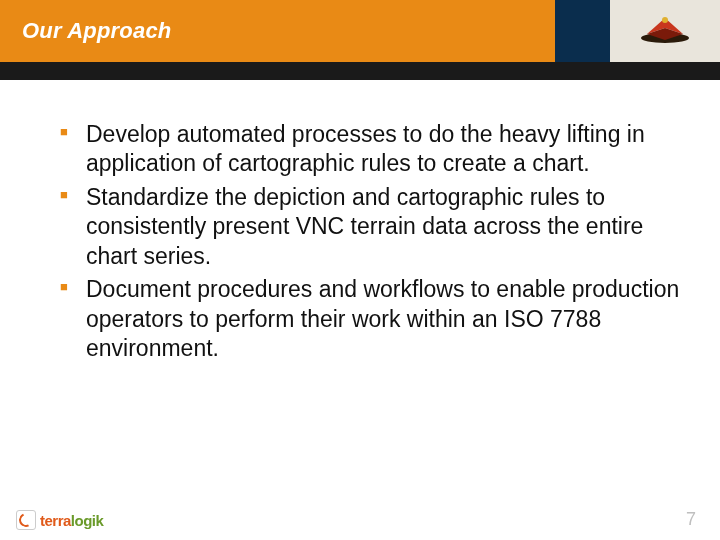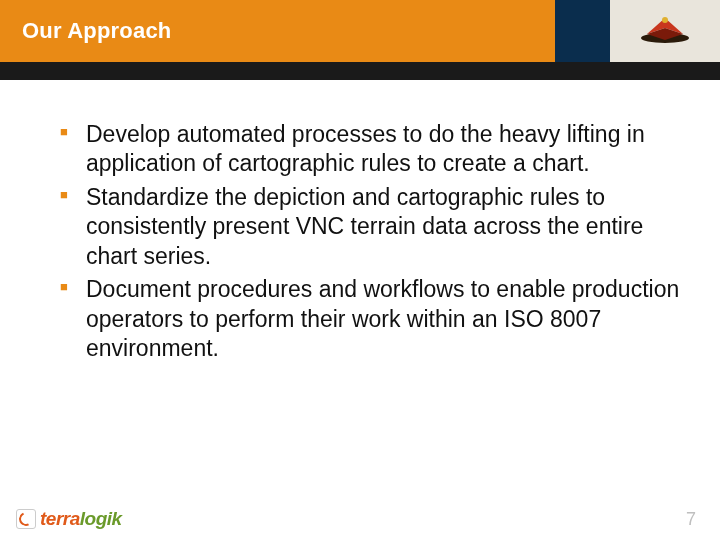--- a/index.html
+++ b/index.html
@@ -1,36 +1,36 @@
 <!DOCTYPE html>
 <html><head>
 <meta charset="utf-8">
 <style>
   * { margin: 0; padding: 0; box-sizing: border-box; }
   html, body { width: 720px; height: 540px; font-family: Verdana, Arial, sans-serif; background: #fff; overflow: hidden; }
 
-  .header { position: relative; width: 100%; height: 78px; }
+  .header { position: relative; width: 100%; height: 78px; font-style: italic; }
   .header-orange { position: absolute; left: 0; top: 0; height: 62px; width: 555px; background: #e98a15; }
   .header-navy { position: absolute; left: 555px; top: 0; width: 55px; height: 62px; background: #0a2d4d; }
   .header-light { position: absolute; left: 610px; top: 0; right: 0; height: 62px; background: #e9e5dc; display: flex; align-items: center; justify-content: center; }
   .title { position: absolute; left: 22px; top: 18px; font-size: 22px; font-weight: bold; color: #ffffff; letter-spacing: 0.2px; }
   .dark-bar { position: absolute; left: 0; top: 62px; width: 100%; height: 18px; background: #1a1a1a; }
 
   .logo-fme { width: 60px; height: 34px; }
 
   .content { position: absolute; left: 0; top: 120px; width: 100%; padding: 0 40px 0 60px; }
   .bullets { list-style: none; }
   .bullets li { position: relative; font-size: 23px; line-height: 1.28; color: #111; margin-bottom: 4px; padding-left: 26px; }
   .bullets li::before { content: "■"; position: absolute; left: 0; top: 4px; font-size: 13px; color: #e98a15; }
 
   .footer { position: absolute; left: 0; bottom: 0; width: 100%; height: 44px; }
   .footer-logo { position: absolute; left: 16px; bottom: 10px; display: flex; align-items: center; gap: 4px; }
   .tl-icon { width: 20px; height: 20px; border: 1px solid #ccc; border-radius: 3px; display: flex; align-items: center; justify-content: center; }
   .tl-swirl { width: 14px; height: 14px; border: 2px solid #e05a1a; border-radius: 50%; border-top-color: transparent; border-right-color: transparent; transform: rotate(20deg); }
-  .tl-text { font-size: 19px; font-weight: bold; font-style: italic; letter-spacing: -0.5px; }
+  .tl-text { font-size: 15px; font-weight: bold; letter-spacing: -0.5px; }
   .tl-terra { color: #e05a1a; }
   .tl-logik { color: #6a9a2a; }
   .page-num { position: absolute; right: 24px; bottom: 10px; font-size: 18px; color: #bfbfbf; }
 </style>
 </head>
 <body>
 
 <div class="header">
   <div class="header-orange"></div>
   <div class="header-navy"></div>
@@ -43,21 +43,21 @@
     </svg>
   </div>
   <div class="title">Our Approach</div>
 </div>
 <div class="dark-bar"></div>
 
 <div class="content">
   <ul class="bullets">
     <li>Develop automated processes to do the heavy lifting in application of cartographic rules to create a chart.</li>
     <li>Standardize the depiction and cartographic rules to consistently present VNC terrain data across the entire chart series.</li>
-    <li>Document procedures and workflows to enable production operators to perform their work within an ISO 8007 environment.</li>
+    <li>Document procedures and workflows to enable production operators to perform their work within an ISO 7788 environment.</li>
   </ul>
 </div>
 
 <div class="footer">
   <div class="footer-logo">
     <span class="tl-icon">
         <span class="tl-swirl"></span>
       </span>
     <span class="tl-text"><span class="tl-terra">terra</span><span class="tl-logik">logik</span></span>
   </div>

